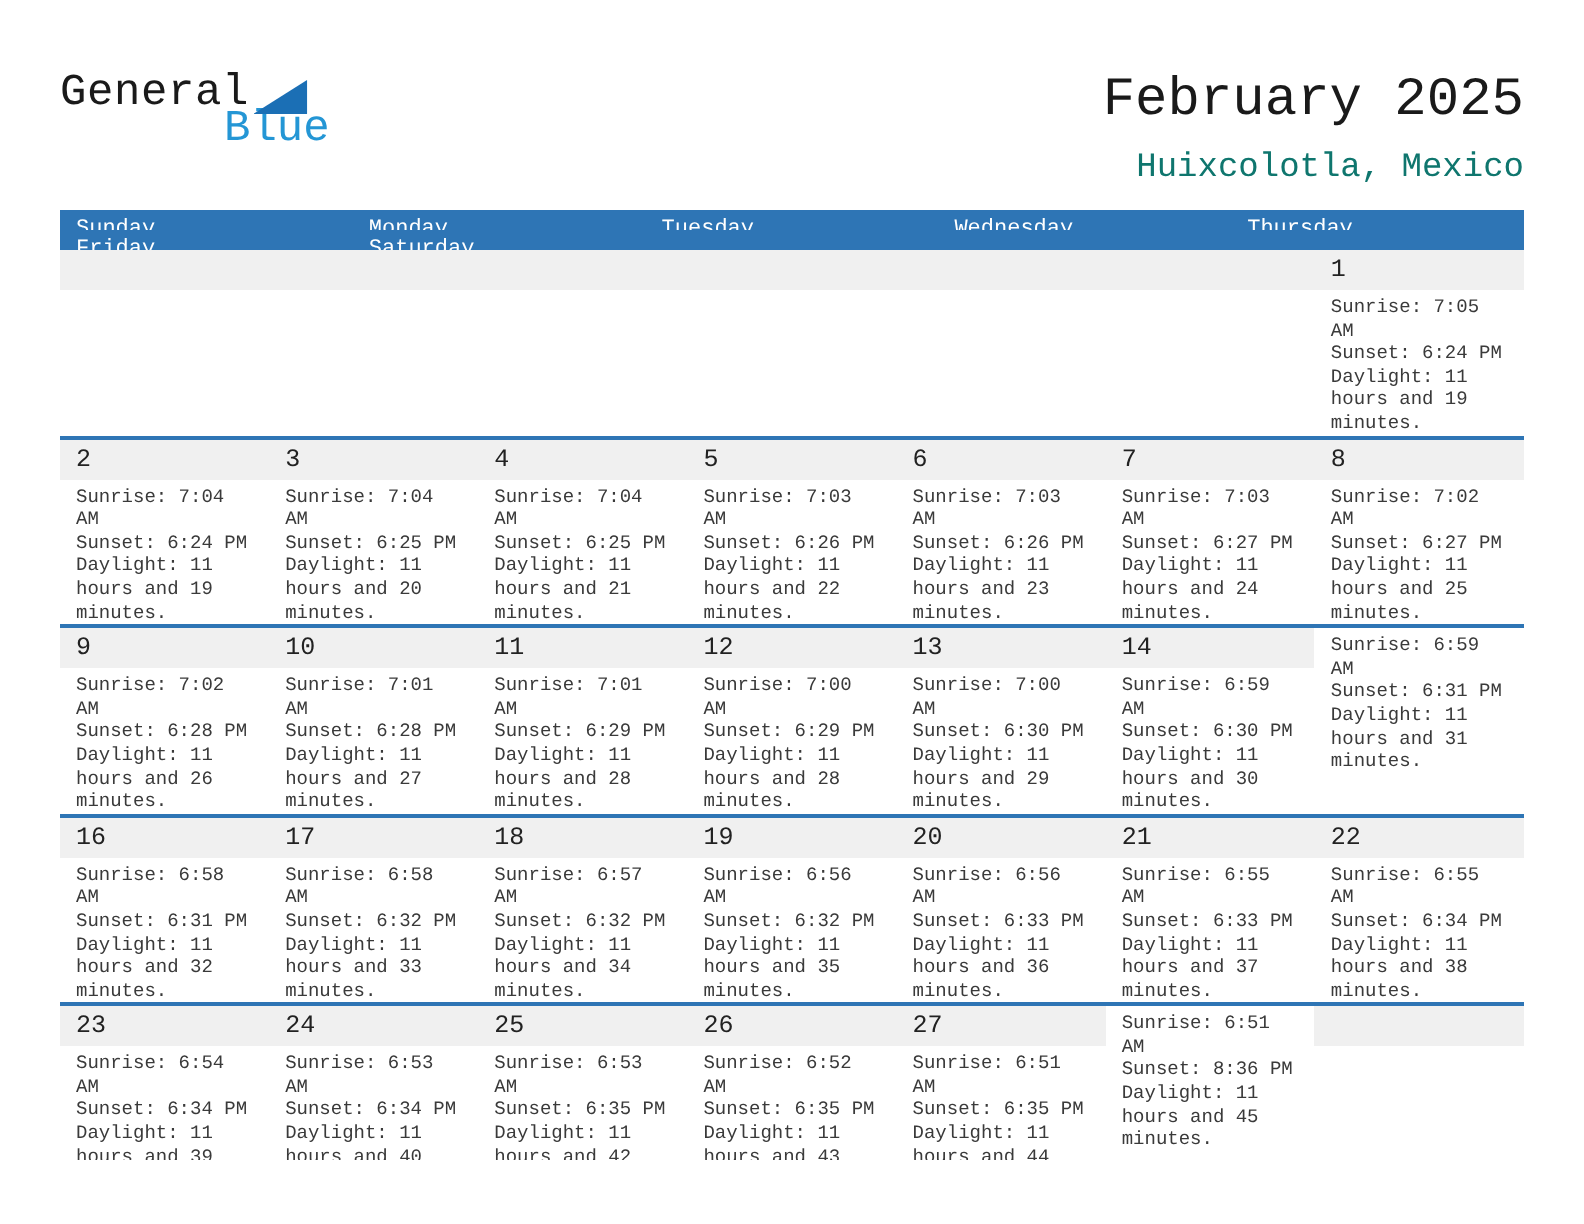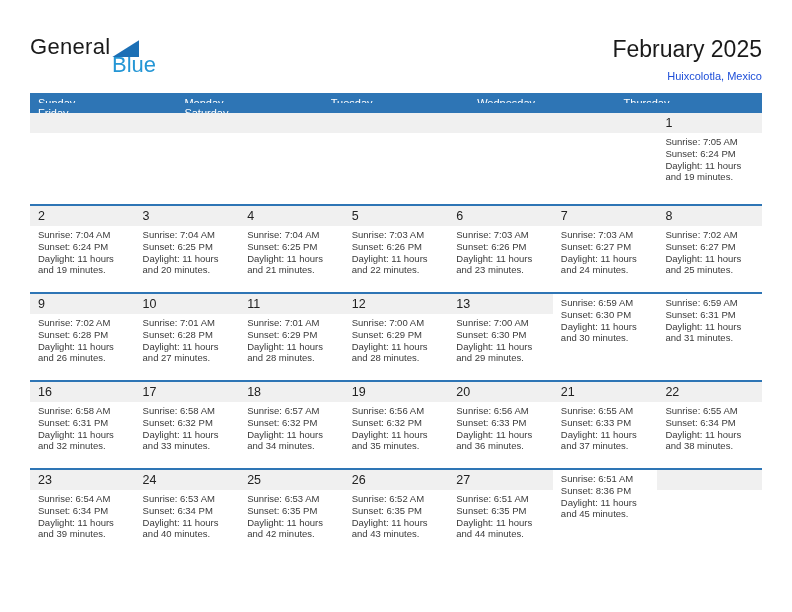--- a/index.html
+++ b/index.html
@@ -1,30 +1,30 @@
 <!DOCTYPE html>
 <html style="--header-blue: #2E75B5; --band-gray: #F0F0F0; --logo-triangle: #1B6FB5; --logo-blue-text: #2496D5; --day-text: #222222; --detail-text: #3A3A3A;"><head>
 <meta charset="utf-8">
 <style>
   * { margin:0; padding:0; box-sizing:border-box; }
   html,body { width:792px; height:612px; background:#ffffff; }
   body { font-family:"Liberation Sans", sans-serif; }
-  .page { position:relative; width:792px; height:580px; overflow:hidden; }
+  .page { position:relative; width:792px; height:580px; overflow:hidden;font-family:Liberation Mono, monospace; }
 
   
   .top-header { display:flex; justify-content:space-between; align-items:flex-start; padding:36px 30px 0 30px; }
   .logo { position:relative; line-height:1; }
   .logo-line1 { display:flex; align-items:flex-end; }
   .logo-general { font-size:22px; color:#1a1a1a; letter-spacing:0.3px; }
   .logo-triangle { display:inline-block; width:27px; height:17px; margin-left:2px; margin-bottom:1px;
                    background:var(--logo-triangle,#1B6FB5); clip-path:polygon(100% 0, 100% 100%, 0 100%); }
   .logo-blue { font-size:22px; color:var(--logo-blue-text,#2496D5); margin-left:82px; margin-top:-4px; }
   .titles { text-align:right; }
-  .page-title { font-size:23px; font-weight:400; color:#1a1a1a; line-height:1.15;margin-left:23px; }
-  .page-subtitle { font-size:11px; color:#1d4ed8; margin-top:8px; }
+  .page-title { font-size:27px; font-weight:400; color:#1a1a1a; line-height:1.15;margin-left:23px; }
+  .page-subtitle { font-size:17px; color:#0f766e; margin-top:8px; }
 
   
   .calendar { margin:11px 30px 0 30px; }
   .weekday-header { display:grid; grid-template-columns:repeat(5,1fr); background:var(--header-blue,#2E75B5); height:20px; }
   .weekday { color:#ffffff; font-size:11px; line-height:20px; padding-left:8px; overflow:hidden; white-space:nowrap; }
   .week { display:grid; grid-template-columns:repeat(7,1fr); border-top:2px solid var(--header-blue,#2E75B5); min-height:88px; }
   .week.first { border-top:none; min-height:91px; }
   .cell { overflow:hidden; }
   .day-num { height:20px; background:var(--band-gray,#F0F0F0); font-size:12.5px; color:var(--day-text,#222);
              padding:3px 0 0 8px; }
@@ -180,20 +180,21 @@
           </div>
           <div class="cell">
             <div class="day-num">13</div>
             <div class="details">
               <div class="line">Sunrise: 7:00 AM</div>
               <div class="line">Sunset: 6:30 PM</div>
               <div class="line">Daylight: 11 hours and 29 minutes.</div>
             </div>
           </div>
           <div class="cell">
+            <div class="day-num">14</div>
             <div class="details">
               <div class="line">Sunrise: 6:59 AM</div>
               <div class="line">Sunset: 6:30 PM</div>
               <div class="line">Daylight: 11 hours and 30 minutes.</div>
             </div>
           </div>
           <div class="cell">
             <div class="details">
               <div class="line">Sunrise: 6:59 AM</div>
               <div class="line">Sunset: 6:31 PM</div>

